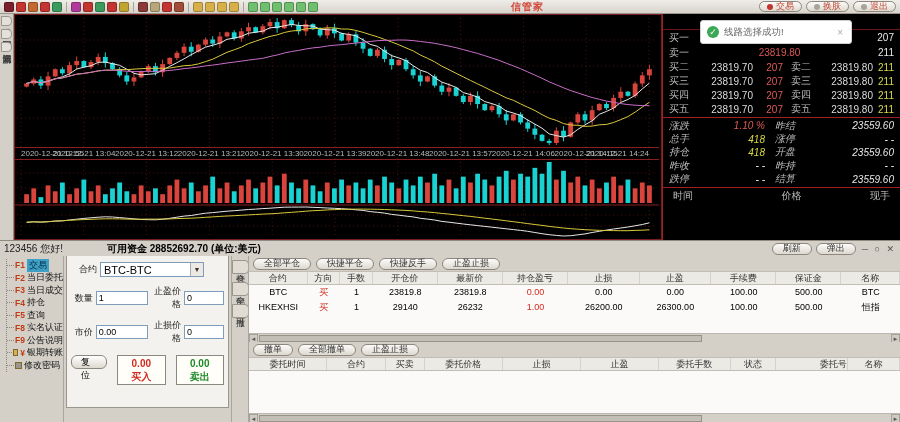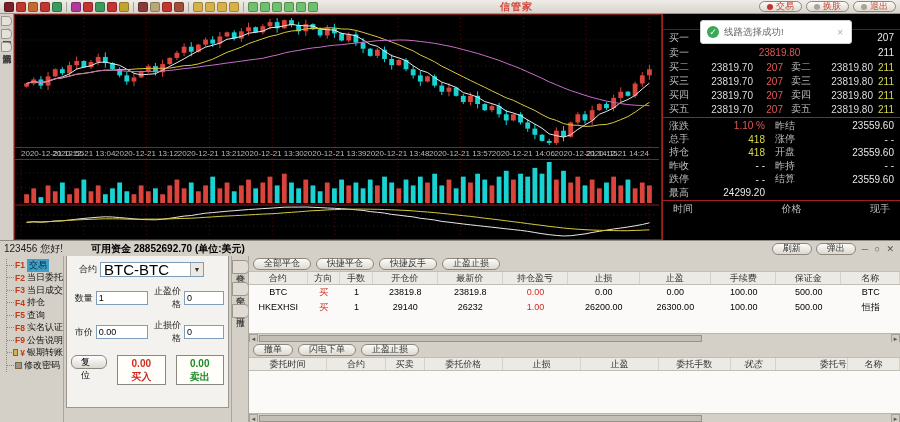--- a/index.html
+++ b/index.html
@@ -2,21 +2,21 @@
 <html><head>
 <meta charset="utf-8">
 <style>
   * { margin:0; padding:0; box-sizing:border-box; }
   html,body { width:900px; height:422px; overflow:hidden; background:#d4d0c8;
     font-family:"Liberation Sans", sans-serif; font-size:10px; color:#000; }
   .app { width:900px; height:422px; display:flex; flex-direction:column; }
 
   
   .toolbar { height:14px; background:linear-gradient(#efede8,#d8d4cc); display:flex;
-    align-items:center; padding:1px 4px; gap:4px; border-bottom:1px solid #9a968e; }
+    align-items:center; padding:1px 4px; gap:15px; border-bottom:1px solid #9a968e; }
   .tb-icon { width:10px; height:10px; border-radius:2px; flex:0 0 auto; box-shadow:inset 0 0 0 1px rgba(0,0,0,.25); }
   .tb-sep { width:1px; height:10px; background:#a8a49c; margin:0 2px; flex:0 0 auto; }
   .brand { color:#d24a3e; font-weight:bold; font-size:10px; margin-left:178px; letter-spacing:1px; }
   .tb-buttons { margin-left:auto; display:flex; gap:4px; }
   .tb-btn { height:11px; padding:0 7px; border:1px solid #8c887f; border-radius:6px;
     background:linear-gradient(#fbfaf8,#dedacf); color:#c24535; font-size:9px;
     display:flex; align-items:center; gap:3px; }
   .tb-btn .dot { width:6px; height:6px; border-radius:50%; background:#9b9archive; }
   .tb-btn .dot { background:#a8a49c; }
   .tb-btn.first .dot { background:#c23531; }
@@ -37,39 +37,39 @@
   .q-toprow { height:15px; display:flex; align-items:center; padding:0 6px; }
   .q-toprow .ql { width:34px; color:#bdbdbd; }
   .q-toprow .qp { flex:1; text-align:center; color:#e05a5a; }
   .q-toprow .qv { width:38px; text-align:right; color:#e8e8e8; }
   .q-lvlrow { height:14px; display:flex; align-items:center; padding:0 6px; }
   .q-lvlrow .c1 { width:26px; color:#bdbdbd; } .q-lvlrow .c2 { width:58px; text-align:right; color:#dcdcdc; }
   .q-lvlrow .c3 { width:30px; text-align:right; color:#e05a5a; }
   .q-lvlrow .c4 { width:28px; margin-left:8px; color:#bdbdbd; } .q-lvlrow .c5 { width:54px; text-align:right; color:#dcdcdc; }
   .q-lvlrow .c6 { flex:1; text-align:right; color:#d9d948; }
   .q-sep { height:0; border-top:1px solid #a02020; margin:1px 0; }
-  .q-statrow { height:13.4px; display:flex; align-items:center; padding:0 6px; }
+  .q-statrow { height:13.4px; display:flex; align-items:center; padding:0 6px;font-style:italic; }
   .q-statrow .sl { width:26px; color:#bdbdbd; } .q-statrow .sv { width:70px; text-align:right; }
   .q-statrow .sr { width:26px; margin-left:10px; color:#bdbdbd; } .q-statrow .srv { flex:1; text-align:right; }
   .q-tape { height:14px; display:flex; align-items:center; padding:0 10px; color:#bdbdbd; }
   .q-tape span:nth-child(1){ width:60px; } .q-tape span:nth-child(2){ flex:1; text-align:center; }
   .q-tape span:nth-child(3){ width:40px; text-align:right; }
 
   
   .toast { position:absolute; left:700px; top:6px; width:152px; height:24px; background:#fff;
     border:1px solid #d0d0d0; border-radius:3px; box-shadow:0 2px 6px rgba(0,0,0,.45);
     display:flex; align-items:center; padding:0 6px; gap:5px; z-index:5; }
   .toast .check { width:12px; height:12px; border-radius:50%; background:#3aa854; color:#fff;
     font-size:9px; line-height:12px; text-align:center; flex:0 0 auto; }
   .toast .msg { color:#666; font-size:9.5px; flex:1; }
   .toast .x { color:#aaa; font-size:10px; padding:0 2px; }
 
   
   .bottom { height:182px; background:#d4d0c8; display:flex; flex-direction:column; border-top:1px solid #8f8b83; }
-  .b-head { height:15px; display:flex; align-items:center; padding:0 4px; gap:2px; }
+  .b-head { height:15px; display:flex; align-items:center; padding:0 4px; gap:18px; }
   .greeting { color:#222; }
   .funds { font-weight:bold; margin-left:26px; }
   .b-head-right { margin-left:auto; display:flex; align-items:center; gap:4px; }
   .pill { height:12px; padding:0 10px; border:1px solid #8c887f; border-radius:6px;
     background:linear-gradient(#fcfbf9,#ddd9cf); font-size:9px; color:#333; display:flex; align-items:center; }
   .winctl { color:#555; font-size:9px; letter-spacing:2px; margin-left:2px; }
 
   .b-body { flex:1; display:flex; min-height:0; }
   
   .tree { width:63px; padding:3px 0 0 3px; }
@@ -88,21 +88,21 @@
     border:1px solid #9a968e; border-bottom:1px solid #9a968e; color:#444; }
   .e-tab.active { background:#f4f2ee; border-bottom:1px solid #f4f2ee; color:#000; }
   .e-pane { background:#f4f2ee; border:1px solid #9a968e; border-top:none; padding:6px 4px 4px; height:152px; }
   .e-row { display:flex; align-items:center; margin-bottom:8px; }
   .e-lab { width:26px; text-align:right; margin-right:3px; font-size:9px; color:#222; }
   .e-lab.w { width:40px; }
   .e-input { width:52px; height:14px; border:1px solid #7f9db9; background:#fff; font-size:9px; padding:0 2px;
     font-family:"Liberation Sans",sans-serif; }
   .e-input.sm { width:40px; }
   .e-select { width:104px; height:15px; border:1px solid #7f9db9; background:#fff; display:flex; align-items:center; }
-  .e-select .val { flex:1; padding-left:3px; font-size:15px; }
+  .e-select .val { flex:1; padding-left:3px; font-size:11px; }
   .e-select .arr { width:13px; height:13px; background:#ece9e2; border-left:1px solid #aaa;
     font-size:7px; text-align:center; line-height:13px; color:#333; }
   .e-actions { display:flex; align-items:flex-start; margin-top:10px; }
   .reset-btn { height:14px; padding:0 9px; border:1px solid #8c887f; border-radius:6px;
     background:linear-gradient(#fff,#ddd9cf); font-size:9px; }
   .bs-btn { width:54px; height:30px; border:1px solid #8c887f; background:#fffef9; margin-left:10px;
     display:flex; flex-direction:column; align-items:center; justify-content:center; font-weight:bold; font-size:10px; }
   .bs-btn.buy { color:#d02b20; } .bs-btn.sell { color:#1d8a27; }
   .bs-btn span { line-height:13px; }
 
@@ -564,26 +564,20 @@
             <span class="sv" style="color: rgb(232, 232, 232);">- -</span>
             <span class="sr">昨持</span>
             <span class="srv" style="color: rgb(232, 232, 232);">- -</span>
           </div>
           <div class="q-statrow">
             <span class="sl">跌停</span>
             <span class="sv" style="color: rgb(232, 232, 232);">- -</span>
             <span class="sr">结算</span>
             <span class="srv" style="color: rgb(232, 232, 232);">23559.60</span>
           </div>
-          <div class="q-statrow">
-            <span class="sl">最高</span>
-            <span class="sv" style="color: rgb(232, 232, 232);">24299.20</span>
-            <span class="sr"></span>
-            <span class="srv" style="color: rgb(232, 232, 232);"></span>
-          </div>
         </div>
       <div class="q-sep"></div>
       <div class="q-tape">
         <span>时间</span>
         <span>价格</span>
         <span>现手</span>
       </div>
     </div>
 
     <div class="toast">
@@ -748,32 +742,32 @@
         <div class="t-fill" style="max-height:18px;"></div>
         <div class="hscroll">
           <span class="hs-arrow">◄</span>
           <span class="hs-track">
               <span class="hs-thumb"></span>
             </span>
           <span class="hs-arrow">►</span>
         </div>
         <div class="t-toolbar" id="ord-toolbar">
             <span class="pill">撤单</span>
-            <span class="pill">闪电下单</span>
+            <span class="pill">全部撤单</span>
             <span class="pill">止盈止损</span>
           </div>
         <div class="thead" id="ord-head">
             <span class="th" style="width: 12%;">委托时间</span>
             <span class="th" style="width: 9%;">合约</span>
             <span class="th" style="width: 6%;">买卖</span>
             <span class="th" style="width: 12%;">委托价格</span>
             <span class="th" style="width: 12%;">止损</span>
             <span class="th" style="width: 12%;">止盈</span>
             <span class="th" style="width: 11%;">委托手数</span>
-            <span class="th" style="width: 7%; font-style: italic;">状态</span>
+            <span class="th" style="width: 7%;">状态</span>
             <span class="th" style="width: 11%; text-align: right;">委托号</span>
             <span class="th" style="width: 8%;">名称</span>
           </div>
         <div class="t-fill"></div>
         <div class="hscroll">
           <span class="hs-arrow">◄</span>
           <span class="hs-track">
               <span class="hs-thumb"></span>
             </span>
           <span class="hs-arrow">►</span>

